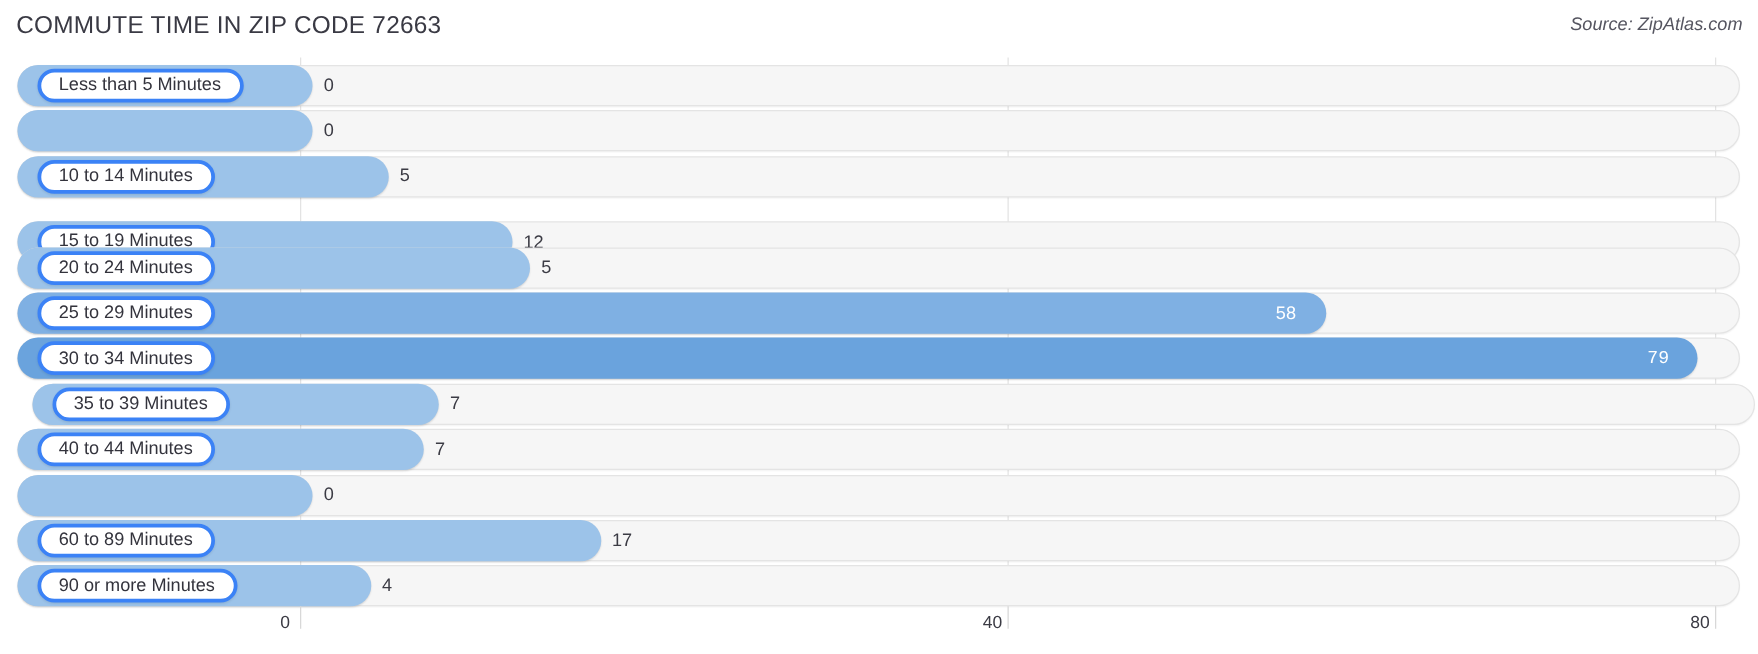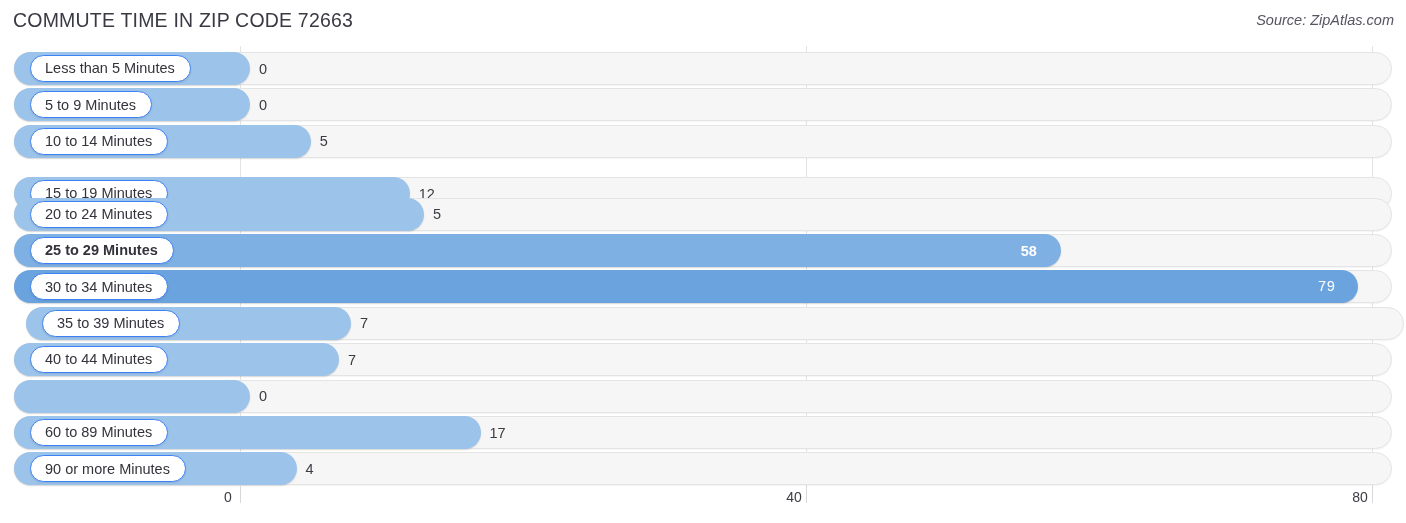--- a/index.html
+++ b/index.html
@@ -91,21 +91,21 @@
     box-shadow: 0 1px 1.5px rgba(0,0,0,0.13);
   }
 
   
   .bar-label-pill {
     position: absolute;
     left: 30px;
     top: 3px;
     height: 27px;
     background: #ffffff;
-    border: 1px solid #3b82f6;
+    border: 3px solid #3b82f6;
     border-radius: 14px;
     box-sizing: border-box;
     display: flex;
     align-items: center;
     padding: 0 15px 0 14px;
     box-shadow: 0 1px 2px rgba(0,0,0,0.10);
   }
   .bar-label-text {
     font-size: 14.5px;
     color: #33333c;
@@ -175,23 +175,20 @@
       <div class="bar-track"></div>
       <div class="bar-fill" style="width: 236px; background: rgb(156, 195, 233);"></div>
       <div class="bar-label-pill">
         <span class="bar-label-text">Less than 5 Minutes</span>
       </div>
       <div class="bar-value-out" style="left: 259px;">0</div>
     </div>
     <div class="bar-row" style="top: 42.4px;">
       <div class="bar-track"></div>
       <div class="bar-fill" style="width: 236px; background: rgb(156, 195, 233);"></div>
-      <div class="bar-label-pill">
-        <span class="bar-label-text">5 to 9 Minutes</span>
-      </div>
       <div class="bar-value-out" style="left: 259px;">0</div>
     </div>
     <div class="bar-row" style="top: 78.8px;">
       <div class="bar-track"></div>
       <div class="bar-fill" style="width: 296.75px; background: rgb(156, 195, 233);"></div>
       <div class="bar-label-pill">
         <span class="bar-label-text">10 to 14 Minutes</span>
       </div>
       <div class="bar-value-out" style="left: 319.75px;">5</div>
     </div>
@@ -204,21 +201,21 @@
       <div class="bar-value-out" style="left: 418.8px;">12</div>
     </div>
     <div class="bar-row" style="top: 151.6px;">
       <div class="bar-track"></div>
       <div class="bar-fill" style="width: 409.95px; background: rgb(156, 195, 233);"></div>
       <div class="bar-label-pill">
         <span class="bar-label-text">20 to 24 Minutes</span>
       </div>
       <div class="bar-value-out" style="left: 432.95px;">5</div>
     </div>
-    <div class="bar-row" style="top: 188px; font-weight: bold;">
+    <div class="bar-row" style="top: 188px;">
       <div class="bar-track"></div>
       <div class="bar-fill" style="width: 1046.7px; background: rgb(127, 176, 227);"></div>
       <div class="bar-label-pill">
         <span class="bar-label-text">25 to 29 Minutes</span>
       </div>
       <div class="bar-value-in" style="left: 1020.7px;">58</div>
     </div>
     <div class="bar-row" style="top: 224.4px;">
       <div class="bar-track"></div>
       <div class="bar-fill" style="width: 1343.85px; background: rgb(106, 163, 221);"></div>

